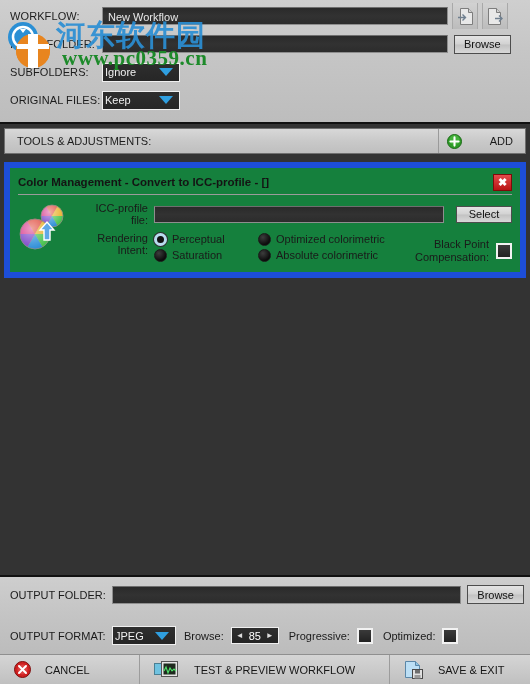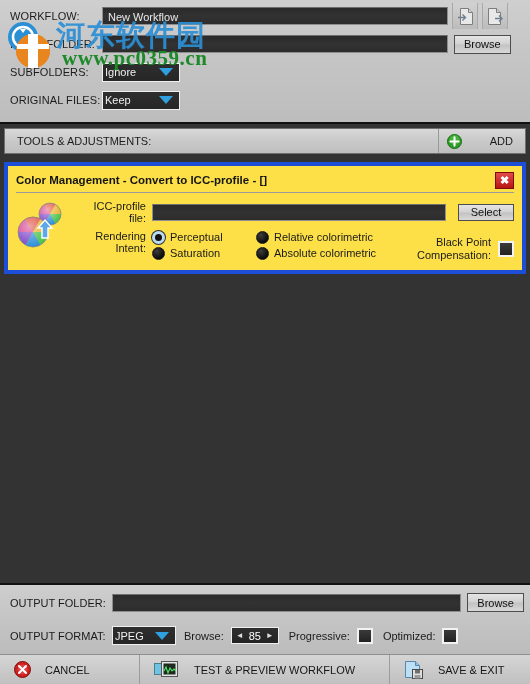--- a/index.html
+++ b/index.html
@@ -185,22 +185,22 @@
     flex: 1;
     background: #333333;
     position: relative;
     padding: 8px 4px 0 4px;
     box-sizing: border-box;
     overflow: hidden;
   }
 
   
   .tool-panel {
-    background: #fde047;
-    border: 4px solid #1d4ed8;
+    background: #15803d;
+    border: 6px solid #1d4ed8;
     padding: 4px 8px 8px 8px;
     box-sizing: border-box;
   }
   .panel-head {
     display: flex;
     align-items: center;
     height: 20px;
     border-bottom: 1px solid #9b9b9b;
     padding-bottom: 2px;
   }
@@ -307,21 +307,21 @@
     flex: none;
     background: linear-gradient(180deg,#cecece 0%, #c4c4c4 50%, #bcbcbc 100%);
     border-top: 2px solid #111;
     padding: 7px 6px 6px 10px;
     box-sizing: border-box;
   }
   .out-row {
     display: flex;
     align-items: center;
     height: 21px;
-    margin-bottom: 12px;
+    margin-bottom: 20px;
   }
   .out-row:last-child { margin-bottom: 2px; }
   .out-lbl { width: 102px; flex: none; font-size: 11px; }
   .out-input { flex: 1; height: 18px; }
 
   .spinner {
     display: flex;
     align-items: center;
     justify-content: space-between;
     width: 48px;
@@ -504,21 +504,21 @@
               <div>Intent:</div>
             </div>
 
             <div class="radio-grid">
               <div class="radio-item">
                 <span class="radio on"></span>
                 <span>Perceptual</span>
               </div>
               <div class="radio-item">
                 <span class="radio"></span>
-                <span>Relative colorimetric</span>
+                <span>Optimized colorimetric</span>
               </div>
               <div class="radio-item">
                 <span class="radio"></span>
                 <span>Saturation</span>
               </div>
               <div class="radio-item">
                 <span class="radio"></span>
                 <span>Absolute colorimetric</span>
               </div>
             </div>

